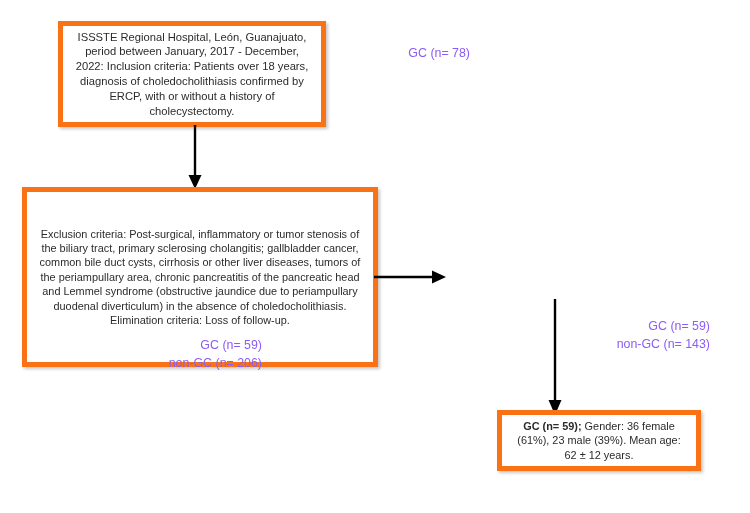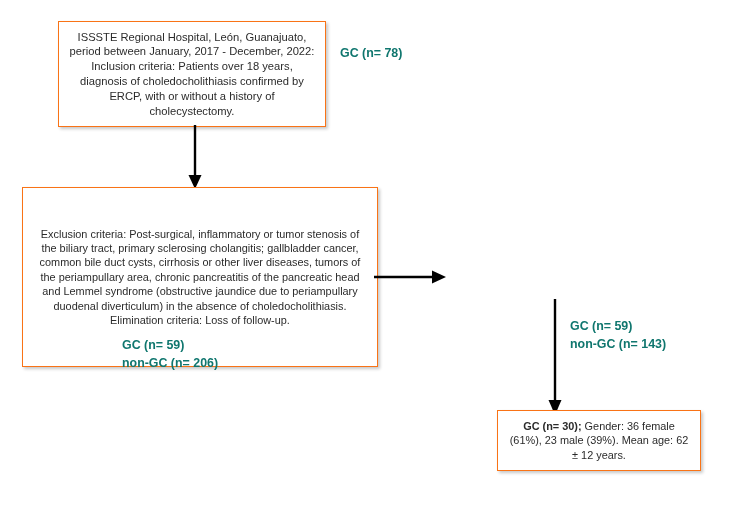--- a/index.html
+++ b/index.html
@@ -15,21 +15,21 @@
     position: relative;
     width: 750px;
     height: 513px;
     background: #ffffff;
     overflow: hidden;
   }
   .node {
     position: absolute;
     box-sizing: border-box;
     background: #ffffff;
-    border: 1px solid #f97316;
+    border: 5px solid #f97316;
     box-shadow: 2px 2px 3px rgba(0,0,0,0.22);
     display: flex;
     align-items: center;
     justify-content: flex-end;
     text-align: center;
     padding: 6px 10px;
     line-height: 1.32;
     color: #2b2b2b;
   }
   .node-text {
@@ -62,24 +62,24 @@
     top: 410px;
     width: 204px;
     height: 61px;
     font-size: 10.9px;
   }
   .node-demographics b {
     font-weight: bold;
   }
   .annot {
     position: absolute;
-    font-weight: bold;
+    font-weight: normal;
     font-size: 12.4px;
-    color: #0f766e;
-    text-align: left;
+    color: #8b5cf6;
+    text-align: right;
     line-height: 1.45;
     white-space: nowrap;
   }
   .annot-top {
     left: 340px;
     top: 45px;
     width: 130px;
   }
   .annot-mid {
     left: 122px;
@@ -140,16 +140,16 @@
     <span class="annot-line">GC (n= 59)</span>
     <span class="annot-line">non-GC (n= 143)</span>
   </div>
 
   <svg class="edge edge-v-2" viewBox="0 0 34 118">
     <line x1="17" y1="0" x2="17" y2="105"></line>
     <polygon points="17,116 10.5,101 23.5,101"></polygon>
   </svg>
 
   <div class="node node-demographics">
-    <span class="node-text"><b>GC (n= 30);</b><span> Gender: 36 female (61%), 23 male (39%). Mean age: 62 ± 12 years.</span></span>
+    <span class="node-text"><b>GC (n= 59);</b><span> Gender: 36 female (61%), 23 male (39%). Mean age: 62 ± 12 years.</span></span>
   </div>
 
 </div>
 
 </body></html>

